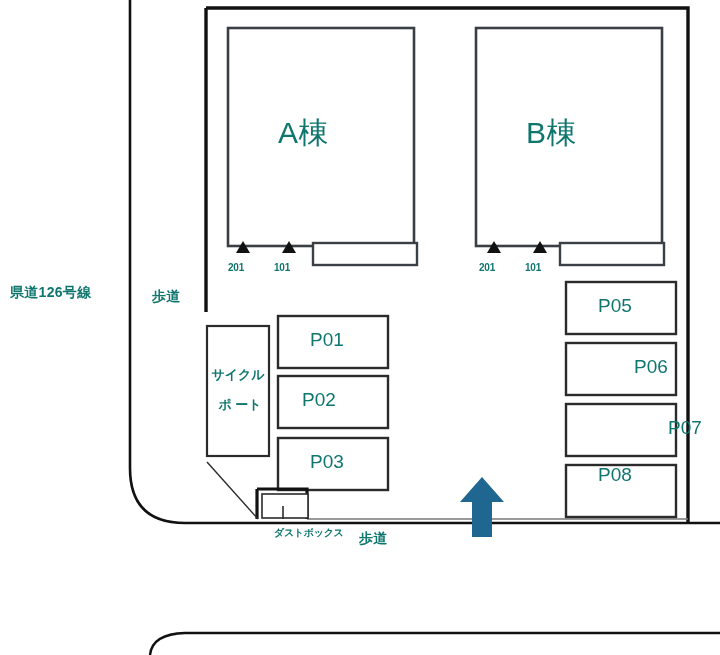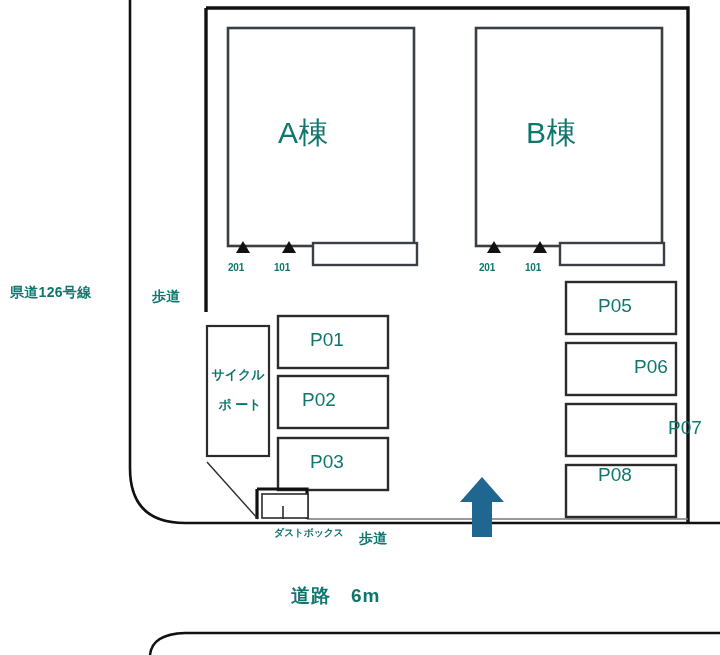--- a/index.html
+++ b/index.html
@@ -121,21 +121,20 @@
 
     <polygon points="482,477 504,502 492,502 492,537 472,537 472,502 460,502" fill="#1f6690"></polygon>
   </svg>
 
   <div class="lbl road-name" style="left:10px; top:284px;">県道126号線</div>
 
   <div class="lbl sidewalk-name" style="left:152px; top:288px;">歩道</div>
 
   <div class="lbl sidewalk-name" style="left:359px; top:530px;">歩道</div>
 
-  <div class="lbl bottom-road" style="left:291px; top:585px;">道路　6m</div>
 
   <div class="lbl bldg-name" style="left:278px; top:116px;">A棟</div>
 
   <div class="lbl bldg-name" style="left:526px; top:116px;">B棟</div>
 
   <div class="lbl unit-no" style="left:228px; top:262px;">201</div>
   <div class="lbl unit-no" style="left:274px; top:262px;">101</div>
 
   <div class="lbl unit-no" style="left:479px; top:262px;">201</div>
   <div class="lbl unit-no" style="left:525px; top:262px;">101</div>

